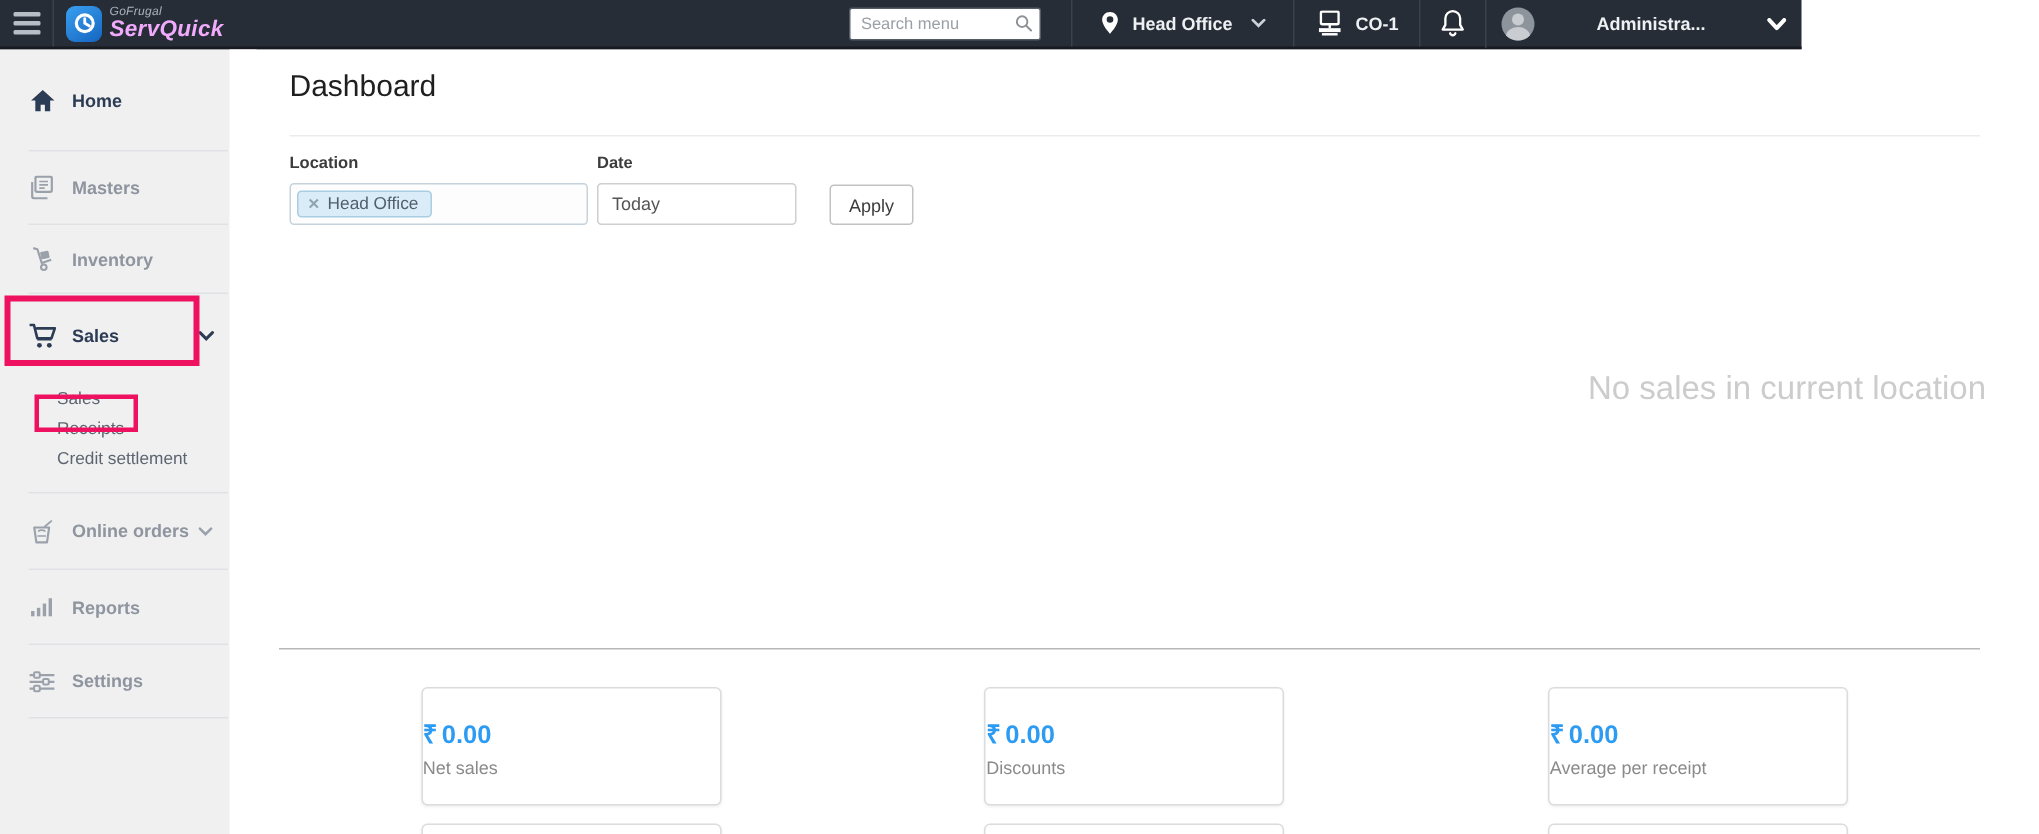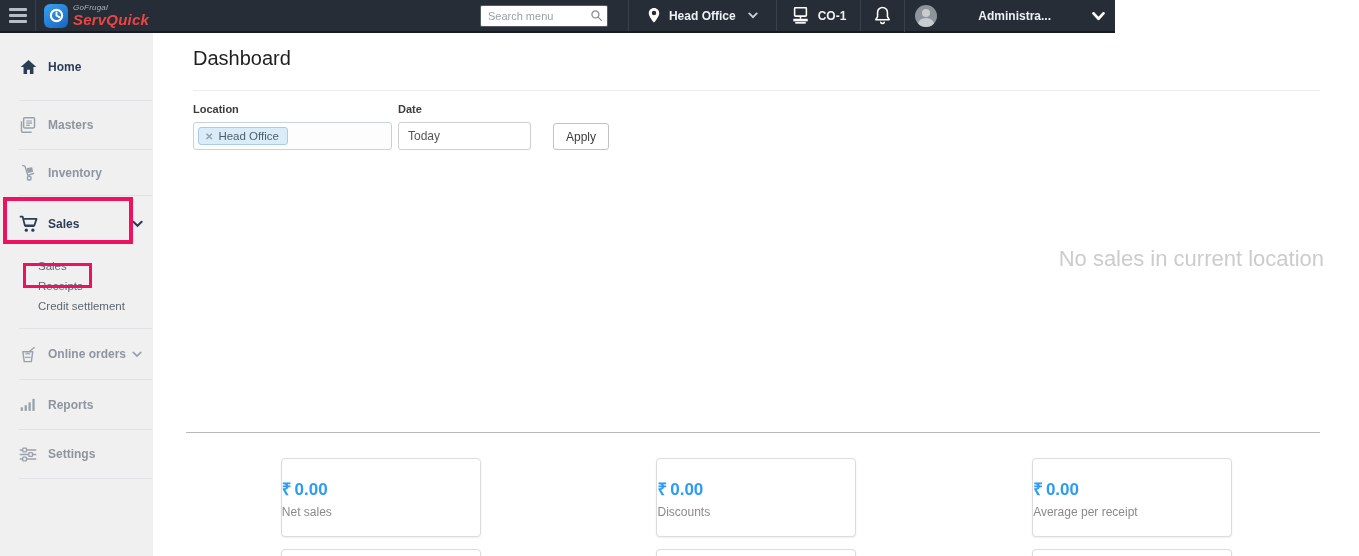--- a/index.html
+++ b/index.html
@@ -1,31 +1,31 @@
 <!DOCTYPE html>
 <html><head>
 <meta charset="utf-8">
 <style>
   * { margin:0; padding:0; box-sizing:border-box; }
   html,body { width:1359px; height:556px; overflow:hidden; background:#fff;
     font-family:"Liberation Sans", sans-serif; }
 
   
-  .topbar { position:absolute; top:0; left:0; width:1115px; height:33px;
+  .topbar { position:absolute; top:0; left:0; width:1201px; height:33px;
     background:#272d36; display:flex; align-items:stretch; border-bottom:2px solid #171b21; }
   .tb-sect { display:flex; align-items:center; }
   .hamburger { width:36px; justify-content:center; border-right:1px solid #3a414b; cursor:pointer; }
   .ham-bars { width:18px; display:flex; flex-direction:column; gap:3px; }
   .ham-bars i { display:block; height:3px; background:#b6bdc5; border-radius:1px; }
   .logo-sect { width:118px; padding-left:8px; gap:5px; }
   .app-icon { width:24px; height:24px; border-radius:6px;
     background:linear-gradient(145deg,#3aa0f0,#1565c0); display:flex; align-items:center; justify-content:center; }
   .brand { display:flex; flex-direction:column; line-height:1; }
   .brand-top { font-size:8px; font-style:italic; color:#aab2bb; letter-spacing:.2px; }
-  .brand-bottom { font-size:15px; font-style:italic; font-weight:bold; color:#ef4444; letter-spacing:.2px; }
+  .brand-bottom { font-size:15px; font-style:italic; font-weight:bold; color:#f0abfc; letter-spacing:.2px; }
   .tb-spacer { flex:1; }
   .search-wrap { position:relative; margin-right:20px; align-self:center; }
   .search-wrap input { width:128px; height:22px; border:1px solid #565c65; border-radius:2px;
     font-size:11px; padding:0 35px 0 7px; color:#333; background:#fff; outline:none;
     font-family:"Liberation Sans", sans-serif; }
   .search-wrap input::placeholder { color:#9aa0a6; }
   .search-icon { position:absolute; right:5px; top:4px; cursor:pointer; }
   .tb-block { border-left:1px solid #3a414b; padding:0 14px; gap:8px; color:#eef1f4;
     font-size:12px; font-weight:bold; cursor:pointer; }
   .loc-block { padding:0 18px; }

